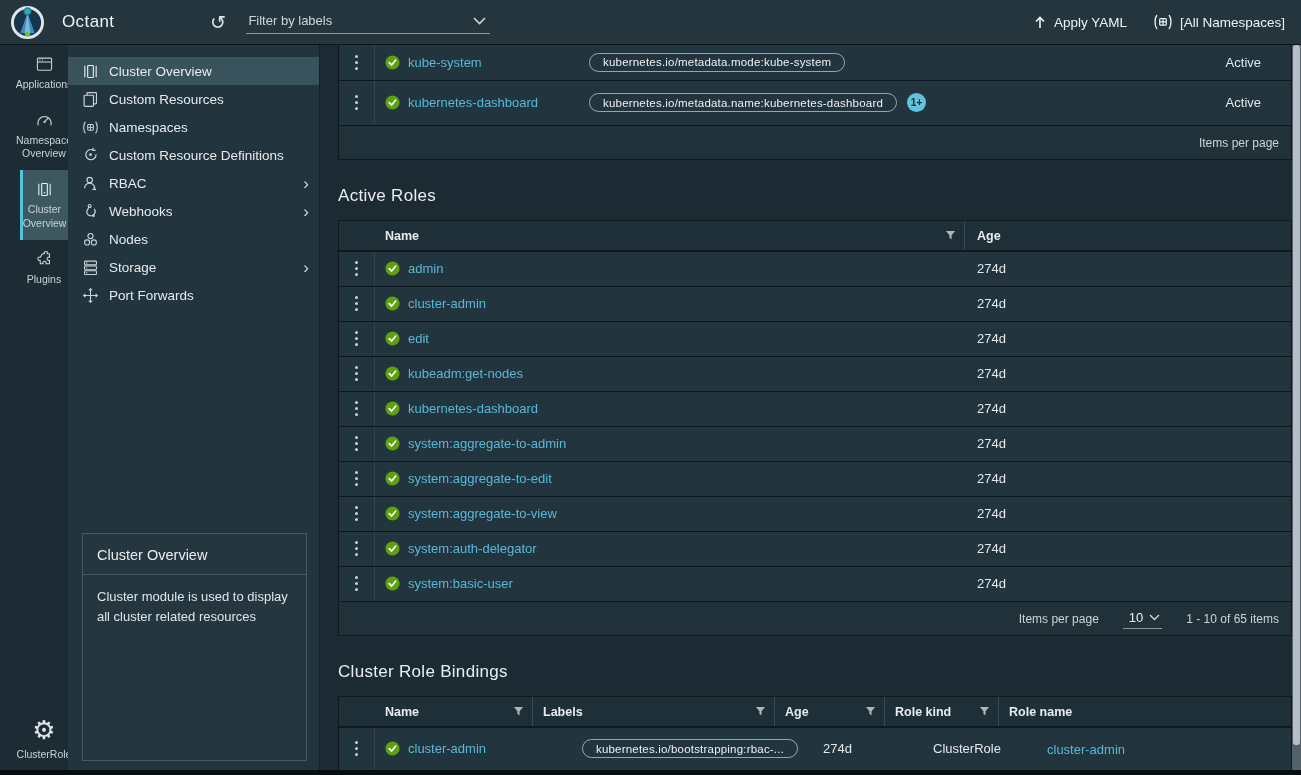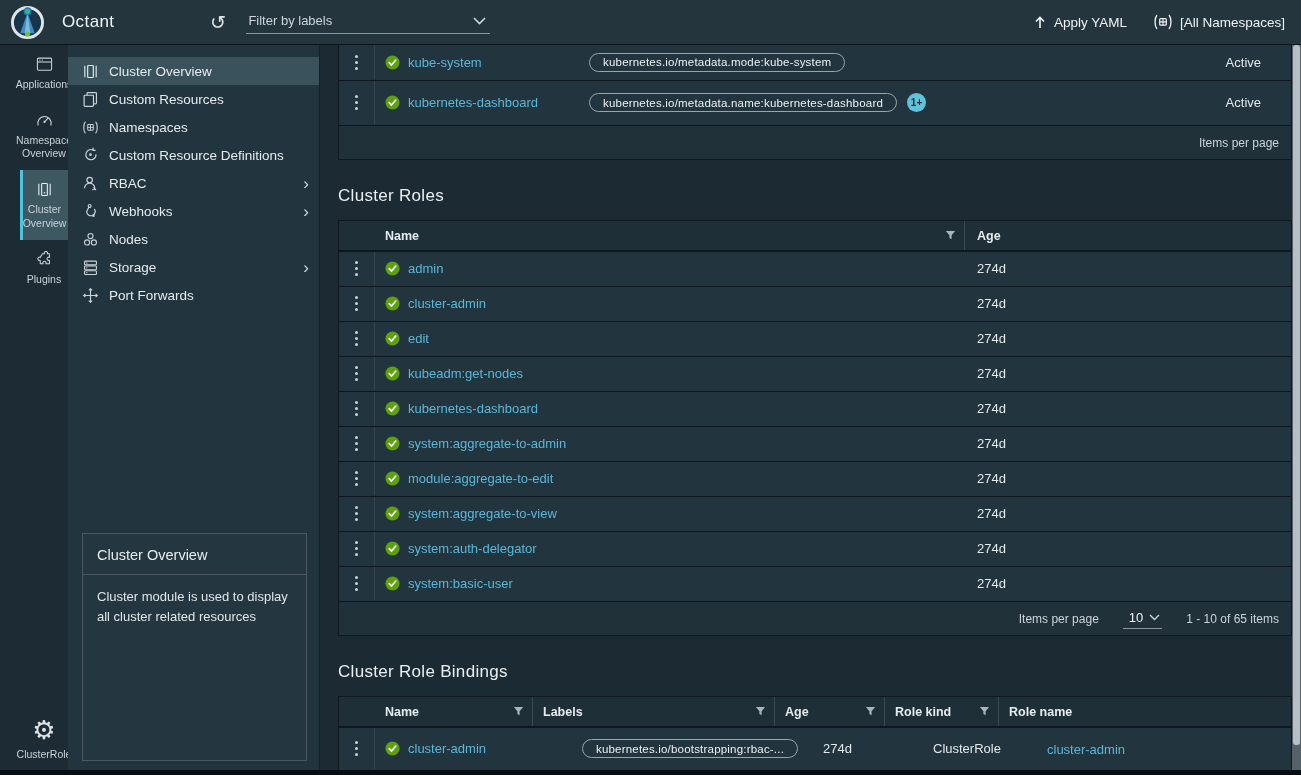--- a/index.html
+++ b/index.html
@@ -363,21 +363,21 @@
           <div class="ns-status">
               <span class="status-txt">Active</span>
             </div>
         </div>
         <div class="table-footer">
           <span>Items per page</span>
         </div>
       </div>
 
       <div class="gap26"></div>
-      <div class="section-heading">Cluster Roles</div>
+      <div class="section-heading">Active Roles</div>
       <div class="gap14"></div>
 
       <div class="card-table bordered-top">
         <div class="dg-header">
           <div class="dg-h cr-name">
             <span>Name</span>
             <span class="sp"></span>
             <svg class="funnel" width="11" height="11" viewBox="0 0 12 12">
               <path d="M1 1 h10 L7.2 5.6 V10 L4.8 8.6 V5.6 Z" fill="#a9b6bd"></path>
             </svg>
@@ -495,21 +495,21 @@
                 <i></i>
                 <i></i>
                 <i></i>
               </span>
             </div>
           <div class="name-cell">
             <svg width="15" height="15" viewBox="0 0 16 16">
                 <circle cx="8" cy="8" r="7.5" fill="#5ea10e"></circle>
                 <path d="M4.5 8.2 7 10.6 11.5 5.4" stroke="#fff" stroke-width="1.8" fill="none" stroke-linecap="round"></path>
               </svg>
-            <a class="link">module:aggregate-to-edit</a>
+            <a class="link">system:aggregate-to-edit</a>
           </div>
           <div class="age-val">274d</div>
         </div>
         <div class="dg-row cr-row">
           <div class="action-col">
               <span class="kebab">
                 <i></i>
                 <i></i>
                 <i></i>
               </span>

